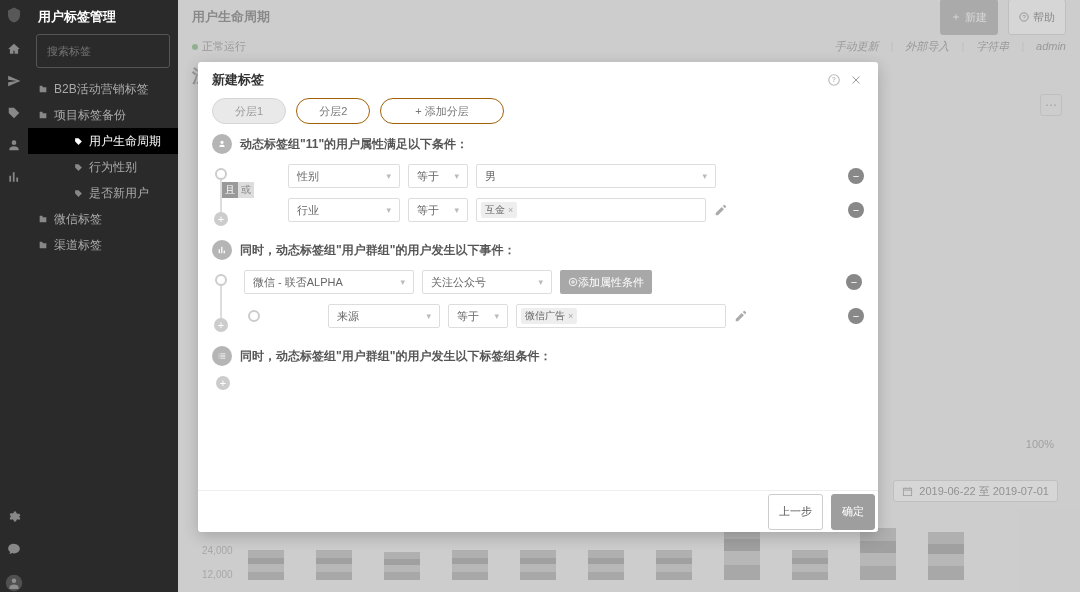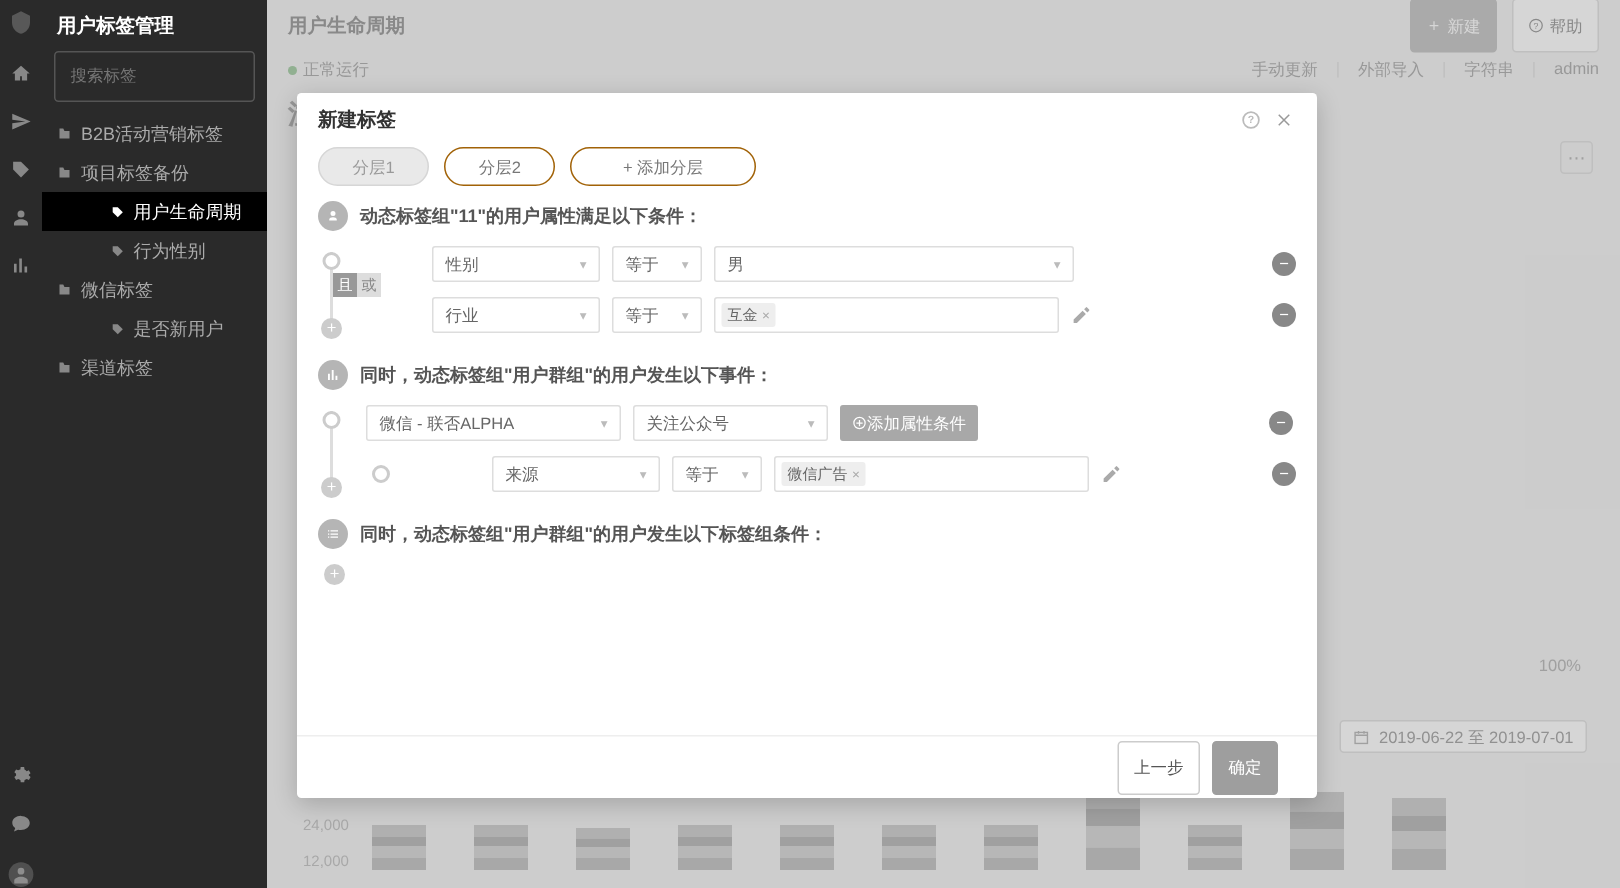--- a/index.html
+++ b/index.html
@@ -26,21 +26,21 @@
 
 .main { position: absolute; left: 178px; top: 0; right: 0; height: 100%; background: #eaeaea; }
 .topbar { height: 34px; display: flex; align-items: center; padding: 0 14px; gap: 10px; }
 .topbar .page-title { font-weight: 700; font-size: 13px; color: #555; }
 .topbar .grow { flex: 1; }
 .btn { height: 36px; padding: 0 10px; border: 1px solid #ccc; border-radius: 3px; background: #fff; font-size: 11px; display: inline-flex; align-items: center; gap: 4px; cursor: pointer; color: #555; }
 .btn.primary { background: #9e9e9e; color: #fff; border-color: #9e9e9e; }
 
 .statusbar { height: 24px; display: flex; align-items: center; padding: 0 14px; font-size: 11px; color: #777; gap: 10px; }
 .status-dot { width: 6px; height: 6px; border-radius: 50%; background: #6a6; display: inline-block; margin-right: 4px; }
-.statusbar .right { margin-left: auto; display: flex; gap: 12px; align-items: center; }
+.statusbar .right { margin-left: auto; display: flex; gap: 12px; align-items: center; font-style: italic; }
 .sep { color: #ccc; }
 
 .ghost-heading { position: absolute; left: 14px; top: 64px; font-size: 18px; font-weight: 700; color: #777; }
 .ghost-more { position: absolute; right: 18px; top: 94px; width: 22px; height: 22px; border: 1px solid #ccc; border-radius: 3px; display: flex; align-items: center; justify-content: center; color: #888; }
 
 .chart-area { position: absolute; left: 16px; right: 16px; top: 430px; height: 150px; }
 .pct { position: absolute; right: 26px; top: 438px; font-size: 11px; color: #888; }
 .daterange { position: absolute; right: 22px; top: 480px; display: flex; align-items: center; gap: 6px; background: #fff; border: 1px solid #ccc; border-radius: 3px; height: 22px; padding: 0 8px; font-size: 11px; color: #666; }
 .yaxis { position: absolute; left: 8px; bottom: 0; height: 60px; display: flex; flex-direction: column; justify-content: space-between; font-size: 10px; color: #999; }
 .bars { position: absolute; left: 54px; right: 0; bottom: 0; height: 60px; display: flex; align-items: flex-end; gap: 32px; }
@@ -49,21 +49,21 @@
 
 
 .mask { position: absolute; inset: 0; background: rgba(180,180,180,0.55); }
 
 
 .modal { position: absolute; left: 198px; top: 62px; width: 680px; height: 470px; background: #fff; border-radius: 3px; box-shadow: 0 4px 16px rgba(0,0,0,0.2); display: flex; flex-direction: column; }
 .modal-head { height: 36px; display: flex; align-items: center; padding: 0 14px; font-weight: 600; font-size: 13px; }
 .modal-head .grow { flex: 1; }
 .modal-head .icon-btn { width: 16px; height: 16px; display: flex; align-items: center; justify-content: center; color: #999; cursor: pointer; }
 .modal-body { flex: 1; overflow: auto; padding: 0 14px 8px; }
-.modal-foot { height: 42px; display: flex; align-items: center; justify-content: flex-end; padding: 0 26px; gap: 8px; border-top: 1px solid #eee; }
+.modal-foot { height: 42px; display: flex; align-items: center; justify-content: flex-end; padding: 0 3px; gap: 8px; border-top: 1px solid #eee; }
 
 .tabs { display: flex; gap: 10px; margin-bottom: 10px; }
 .pill { height: 26px; border: 1px solid #a16207; border-radius: 13px; display: inline-flex; align-items: center; padding: 0 22px; font-size: 11px; color: #777; cursor: pointer; background: #fff; }
 .pill.active { background: #e9e9e9; color: #999; border-color: #d6d6d6; }
 
 .section { margin-bottom: 18px; }
 .section-head { display: flex; align-items: center; gap: 8px; margin-bottom: 10px; font-size: 12px; color: #555; font-weight: 600; }
 .round-badge { width: 20px; height: 20px; border-radius: 50%; background: #b5b5b5; color: #fff; display: flex; align-items: center; justify-content: center; font-size: 10px; }
 
 .cond-area { position: relative; padding-left: 32px; }
@@ -156,31 +156,31 @@
           <path fill="#fff" d="M21 12 12 3H3v9l9 9z"></path>
         </svg>
         <span>用户生命周期</span>
       </div>
     <div class="tree-row lvl3">
         <svg width="9" height="9" viewBox="0 0 24 24">
           <path fill="#888" d="M21 12 12 3H3v9l9 9z"></path>
         </svg>
         <span>行为性别</span>
       </div>
-    <div class="tree-row">
-        <svg width="10" height="10" viewBox="0 0 24 24">
-          <path fill="#888" d="M10 4H4v16h16V8h-8z"></path>
-        </svg>
-        <span>微信标签</span>
-      </div>
     <div class="tree-row lvl3">
         <svg width="9" height="9" viewBox="0 0 24 24">
           <path fill="#888" d="M21 12 12 3H3v9l9 9z"></path>
         </svg>
         <span>是否新用户</span>
+      </div>
+    <div class="tree-row">
+        <svg width="10" height="10" viewBox="0 0 24 24">
+          <path fill="#888" d="M10 4H4v16h16V8h-8z"></path>
+        </svg>
+        <span>微信标签</span>
       </div>
     <div class="tree-row">
         <svg width="10" height="10" viewBox="0 0 24 24">
           <path fill="#888" d="M10 4H4v16h16V8h-8z"></path>
         </svg>
         <span>渠道标签</span>
       </div>
   </div>
 </div>
 

